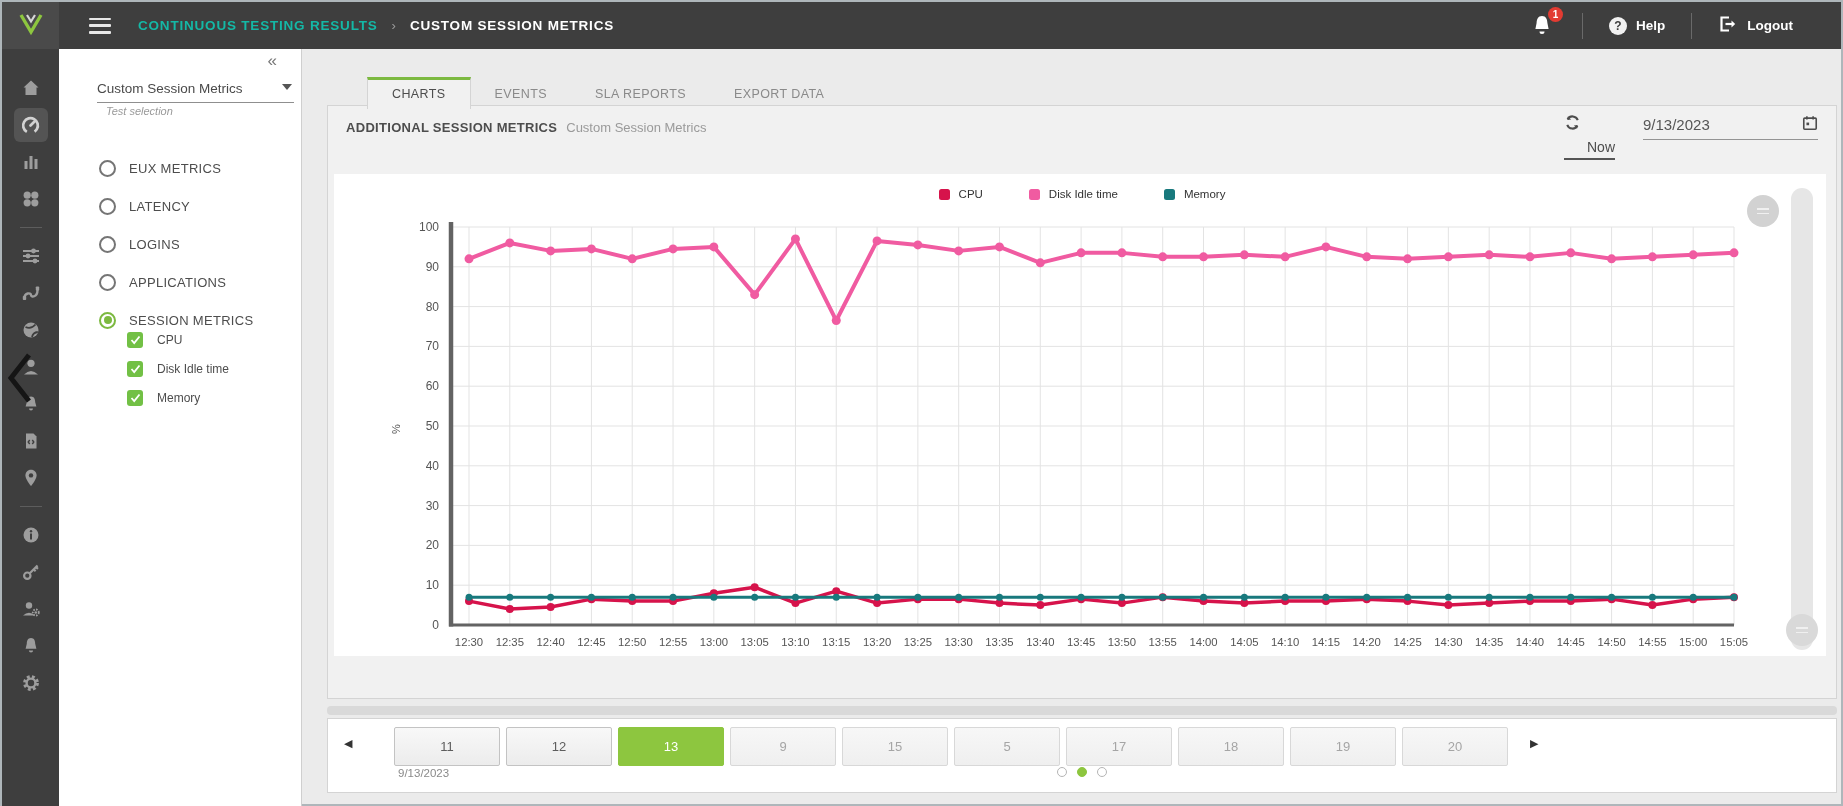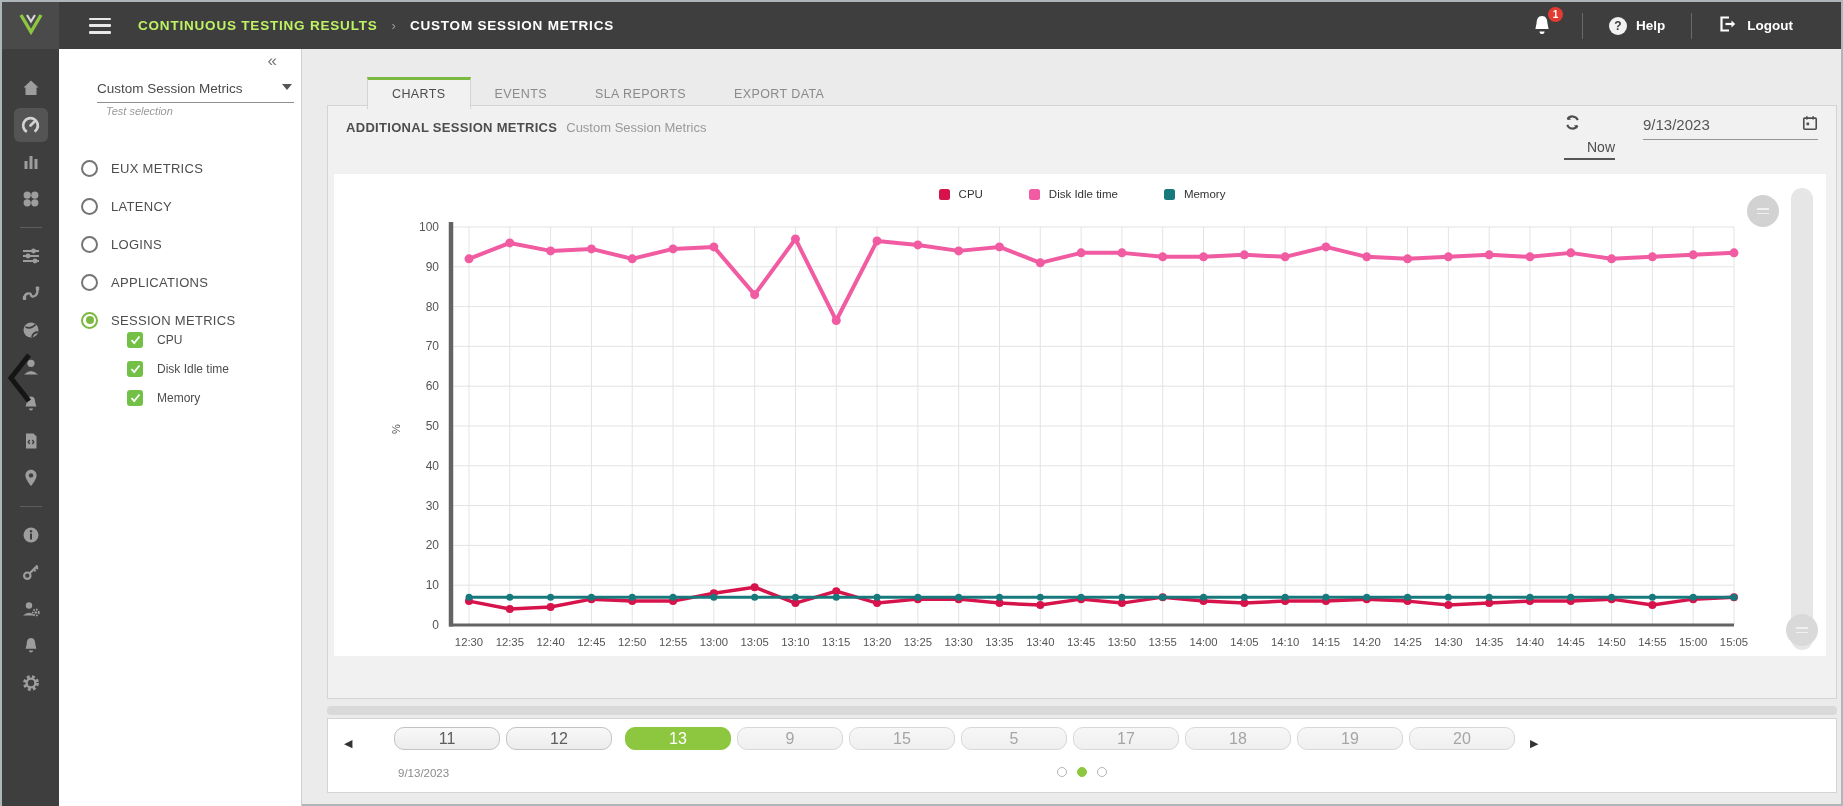--- a/index.html
+++ b/index.html
@@ -6,21 +6,21 @@
   html, body { width: 1843px; height: 806px; overflow: hidden; }
   body { font-family: "Liberation Sans", sans-serif; background: #ebebeb; }
   .page { position: relative; width: 1843px; height: 806px; border: 2px solid #aeb6ba; background: #ebebeb; }
 
   
   .topbar { position: absolute; left: 0; top: 0; width: 100%; height: 47px; background: #3e3e3e; display: flex; align-items: center; z-index: 30; }
   .logo-tile { width: 57px; height: 47px; background: #4a4a4a; display: flex; align-items: center; justify-content: center; flex: none; }
   .hamburger { width: 22px; height: 16px; margin-left: 30px; display: flex; flex-direction: column; justify-content: space-between; cursor: pointer; flex: none; }
   .hamburger div { height: 2.5px; background: #e8e8e8; border-radius: 1px; }
   .crumbs { display: flex; align-items: center; margin-left: 27px; gap: 14px; }
-  .crumb1 { color: #bef264; font-size: 13.5px; font-weight: bold; letter-spacing: 0.8px; }
+  .crumb1 { color: #14b8a6; font-size: 13.5px; font-weight: bold; letter-spacing: 0.8px; }
   .crumb-sep { color: #9a9a9a; font-size: 13px; }
   .crumb2 { color: #ffffff; font-size: 13.5px; font-weight: bold; letter-spacing: 0.8px; }
   .topbar-right { margin-left: auto; display: flex; align-items: center; padding-right: 48px; gap: 0; }
   .bell-wrap { position: relative; width: 26px; height: 26px; cursor: pointer; }
   .badge { position: absolute; top: -6px; right: -7px; min-width: 15px; height: 15px; background: #e23b32; border-radius: 50%; color: #fff; font-size: 10px; font-weight: bold; display: flex; align-items: center; justify-content: center; }
   .top-div { width: 1px; height: 26px; background: #6a6a6a; margin: 0 26px; }
   .top-item { display: flex; align-items: center; gap: 9px; color: #fff; font-size: 13.5px; font-weight: bold; cursor: pointer; }
   .q-circle { width: 18px; height: 18px; border-radius: 50%; background: #f2f2f2; color: #3e3e3e; font-size: 12px; font-weight: bold; display: flex; align-items: center; justify-content: center; }
 
   
@@ -31,21 +31,21 @@
   .rail svg { display: block; }
   .rail-chevron { position: absolute; left: 3px; top: 303px; z-index: 25; cursor: pointer; }
 
   
   .sidebar { position: absolute; left: 57px; top: 47px; width: 243px; height: 759px; background: #ffffff; border-right: 1px solid #cfcfcf; z-index: 10; }
   .collapse-btn { position: absolute; right: 24px; top: 2px; font-size: 17px; color: #777; cursor: pointer; }
   .selector { position: absolute; left: 38px; top: 30px; width: 197px; border-bottom: 1px solid #8f8f8f; padding-bottom: 5px; cursor: pointer; }
   .selector-value { font-size: 13.5px; color: #4a4a4a; }
   .selector-caret { position: absolute; right: 2px; top: 5px; width: 0; height: 0; border-left: 5px solid transparent; border-right: 5px solid transparent; border-top: 6px solid #555; }
   .selector-sub { position: absolute; left: 47px; top: 56px; font-size: 11px; font-style: italic; color: #9a9a9a; }
-  .option-list { position: absolute; left: 22px; top: 108px; }
+  .option-list { position: absolute; left: 40px; top: 108px; }
   .opt-row { display: flex; align-items: center; height: 22px; margin-bottom: 16px; cursor: pointer; }
   .radio { width: 17px; height: 17px; border-radius: 50%; border: 2px solid #757575; margin-right: 13px; flex: none; position: relative; }
   .radio.sel { border-color: #7cb940; }
   .radio.sel::after { content: ""; position: absolute; left: 2.5px; top: 2.5px; width: 8px; height: 8px; border-radius: 50%; background: #7cb940; }
   .opt-label { font-size: 13px; color: #4d4d4d; letter-spacing: 0.3px; }
   .metric-list { position: absolute; left: 68px; top: 281px; }
   .metric-row { display: flex; align-items: center; height: 20px; margin-bottom: 9px; cursor: pointer; }
   .cbx { width: 16px; height: 16px; border-radius: 3px; background: #72c045; margin-right: 14px; display: flex; align-items: center; justify-content: center; flex: none; }
   .metric-label { font-size: 12px; color: #4d4d4d; }
 
@@ -83,23 +83,23 @@
   .vhandle div { width: 12px; height: 1.5px; background: #f0f0f0; }
   .vhandle.top { left: 1419px; top: 89px; }
   .vhandle.bottom { left: 1458px; top: 508px; background: #d9d9d9; }
 
   .hscroll-strip { position: absolute; left: 25px; top: 657px; width: 1510px; height: 9px; background: #d9d9d9; border-radius: 4px; cursor: pointer; }
 
   .timeline { position: absolute; left: 25px; top: 669px; width: 1510px; height: 75px; background: #ffffff; border: 1px solid #d4d4d4; }
   .tl-prev { position: absolute; left: 12px; top: 14px; font-size: 11px; color: #333; cursor: pointer; padding: 4px; }
   .tl-next { position: absolute; left: 1198px; top: 14px; font-size: 11px; color: #333; cursor: pointer; padding: 4px; }
   .day-row { position: absolute; left: 66px; top: 8px; display: flex; gap: 6px; }
-  .day-btn { width: 106px; height: 23px; display: flex; align-items: center; justify-content: center; font-size: 16px; border-radius: 10px; cursor: pointer; }
+  .day-btn { width: 106px; height: 39px; display: flex; align-items: center; justify-content: center; font-size: 13px; border-radius: 2px; cursor: pointer; }
   .day-btn.past { background: linear-gradient(#f8f8f8, #ececec); border: 1px solid #c3c3c3; color: #5d5d5d; }
-  .day-btn.selected { background: #8dc63f; border: 1px solid #8dc63f; color: #ffffff; margin-left: 7px; }
+  .day-btn.selected { background: #8dc63f; border: 1px solid #8dc63f; color: #ffffff; }
   .day-btn.future { background: linear-gradient(#f7f7f7, #efefef); border: 1px solid #d8d8d8; color: #a5a5a5; }
   .tl-date { position: absolute; left: 70px; top: 48px; font-size: 11.5px; color: #8a8a8a; }
   .dot-row { position: absolute; left: 50%; transform: translateX(-50%); top: 48px; display: flex; gap: 10px; }
   .dot { width: 10px; height: 10px; border-radius: 50%; border: 1px solid #b5b5b5; background: #fff; cursor: pointer; }
   .dot.active { background: #8dc63f; border-color: #8dc63f; }
 </style>
 </head>
 <body>
 
 <div class="page">

